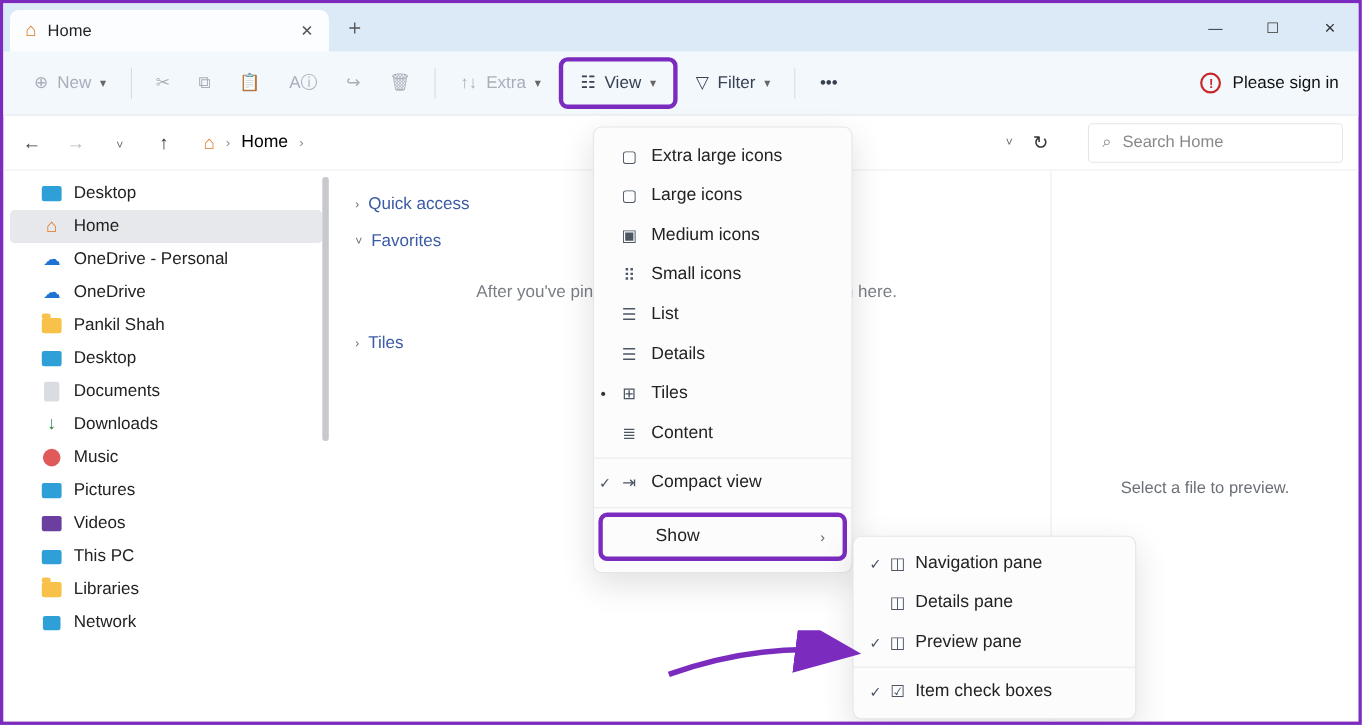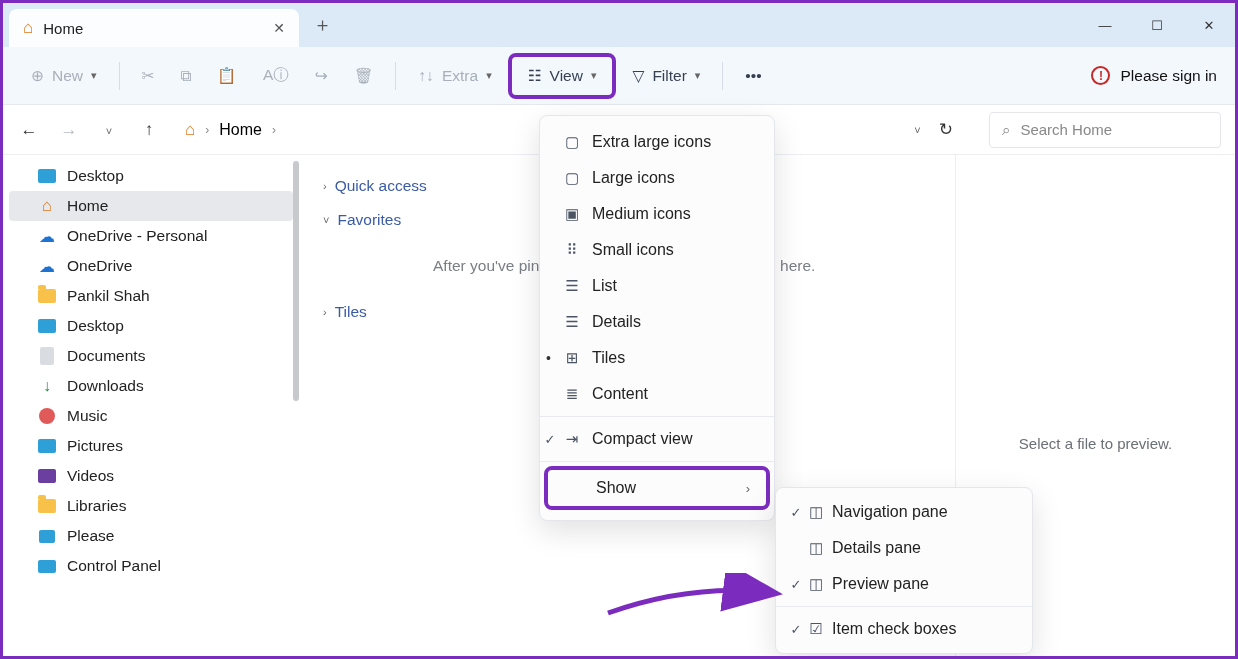--- a/index.html
+++ b/index.html
@@ -233,35 +233,35 @@
         <span>Pictures</span>
       </div>
     <div class="sb-item">
         <span class="sb-icon">
           <span class="ico-vid"></span>
         </span>
         <span>Videos</span>
       </div>
     <div class="sb-item">
         <span class="sb-icon">
+          <span class="ico-pc"></span>
+        </span>
+        <span>This PC</span>
+      </div>
+    <div class="sb-item">
+        <span class="sb-icon">
           <span class="ico-folder"></span>
         </span>
         <span>Libraries</span>
       </div>
     <div class="sb-item">
         <span class="sb-icon">
           <span class="ico-net"></span>
         </span>
-        <span>Please</span>
-      </div>
-    <div class="sb-item">
-        <span class="sb-icon">
-          <span class="ico-cp"></span>
-        </span>
-        <span>Control Panel</span>
+        <span>Network</span>
       </div>
   </div>
 
   <div class="content">
     <div class="group-heading">
         <span class="chev">›</span>
         <span>Quick access</span>
       </div>
     <div class="group-heading">
         <span class="chev">˅</span>

